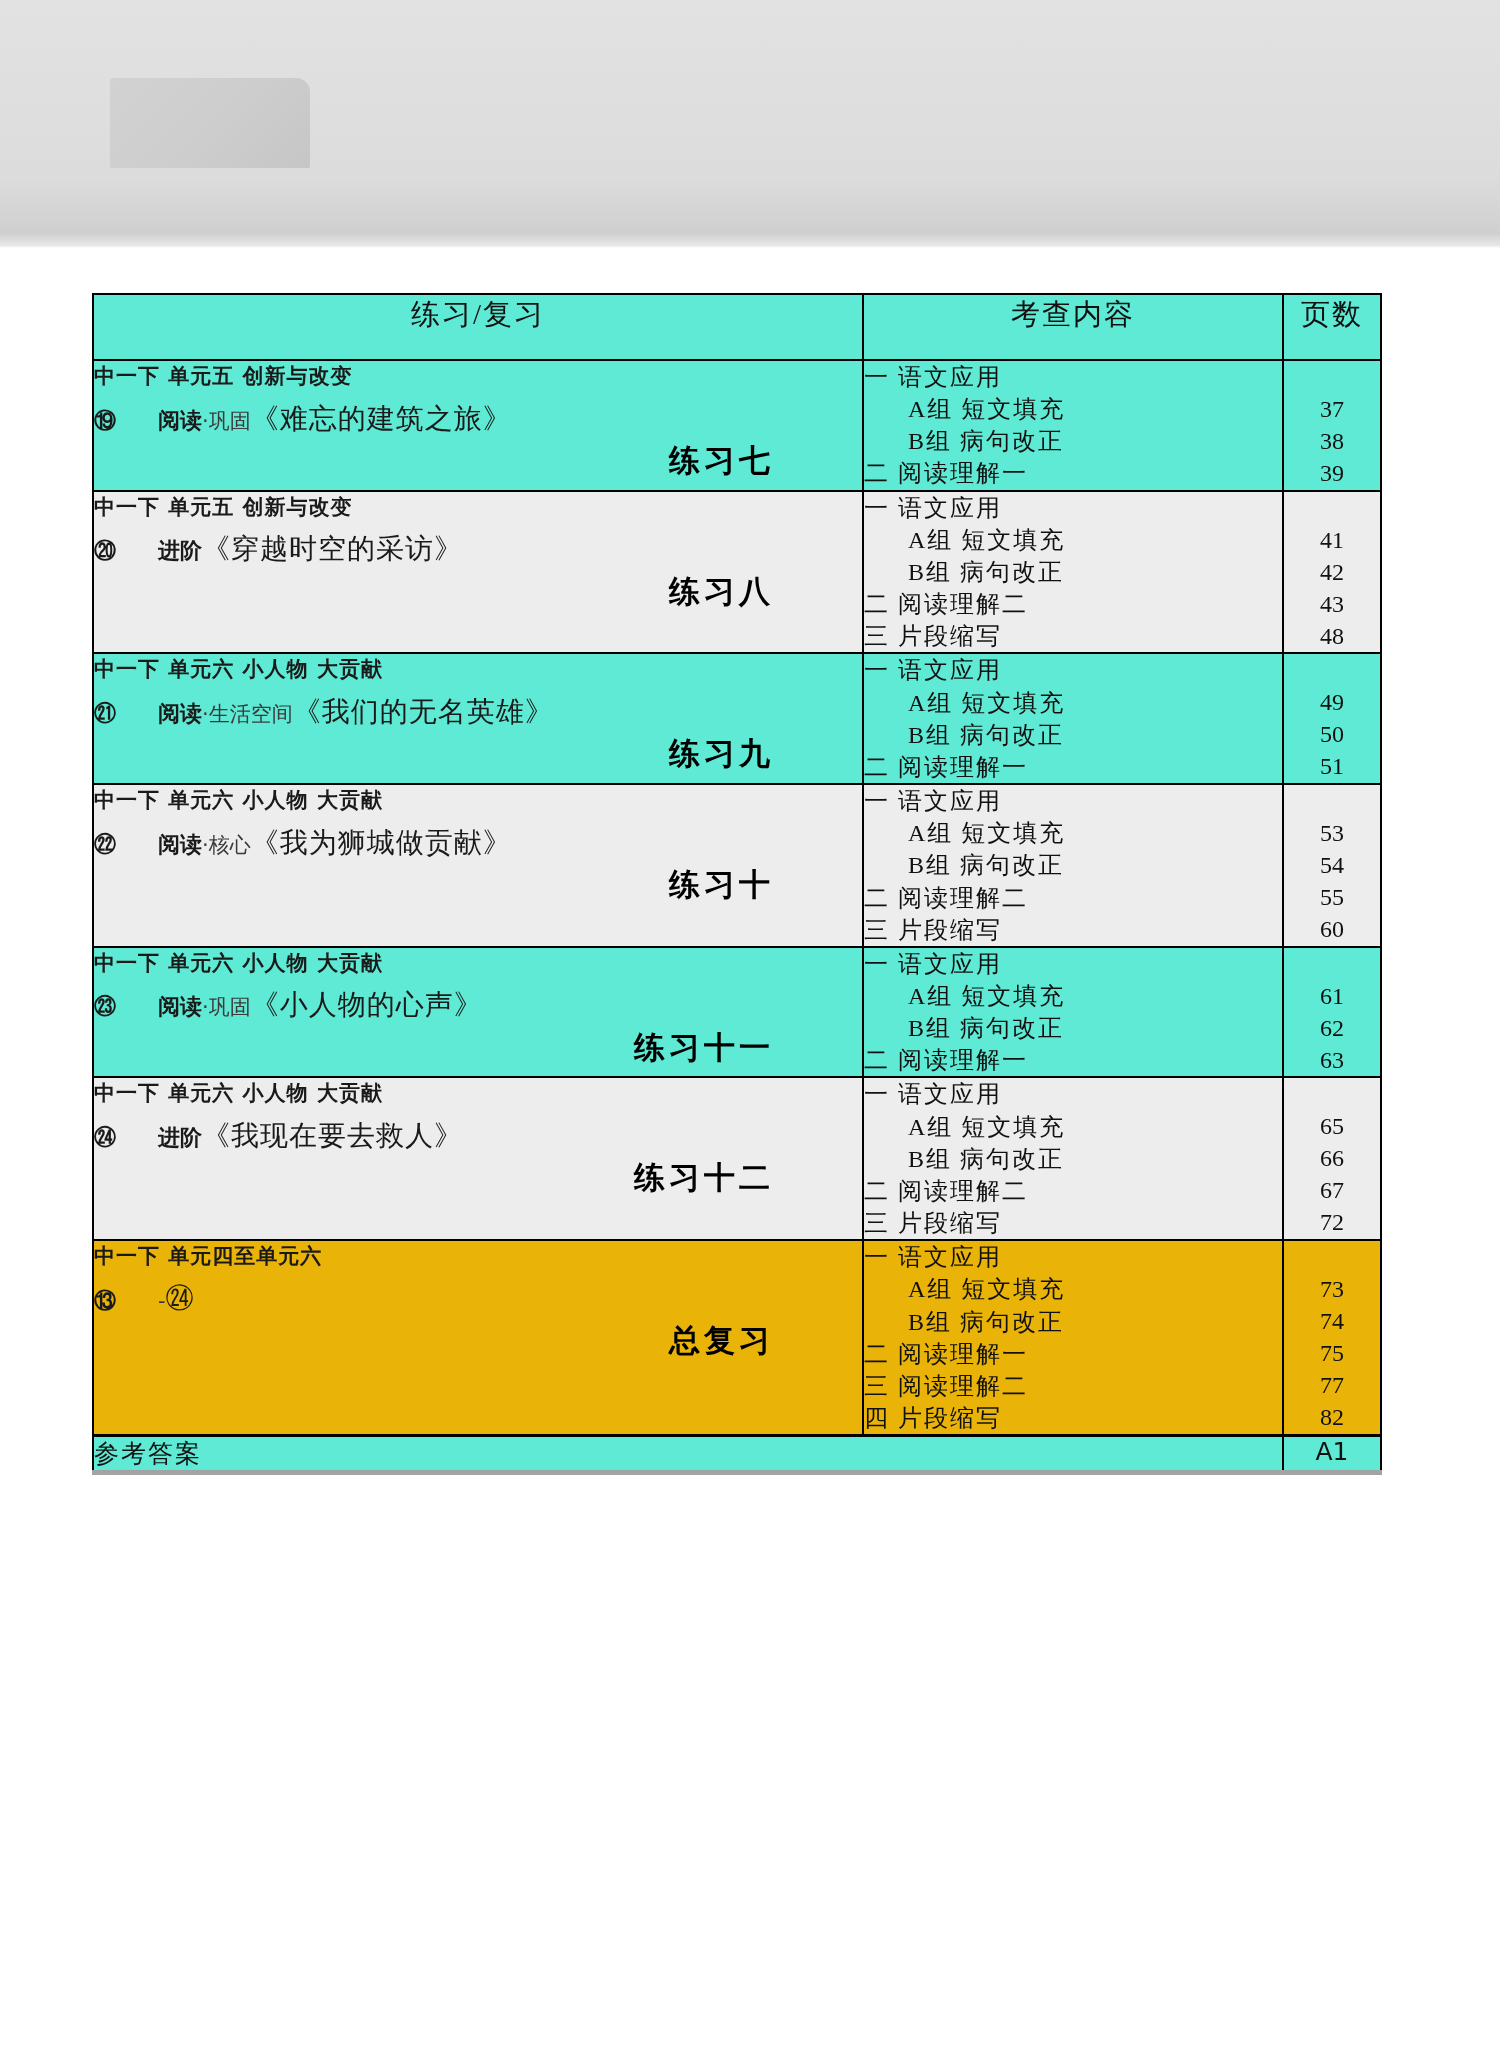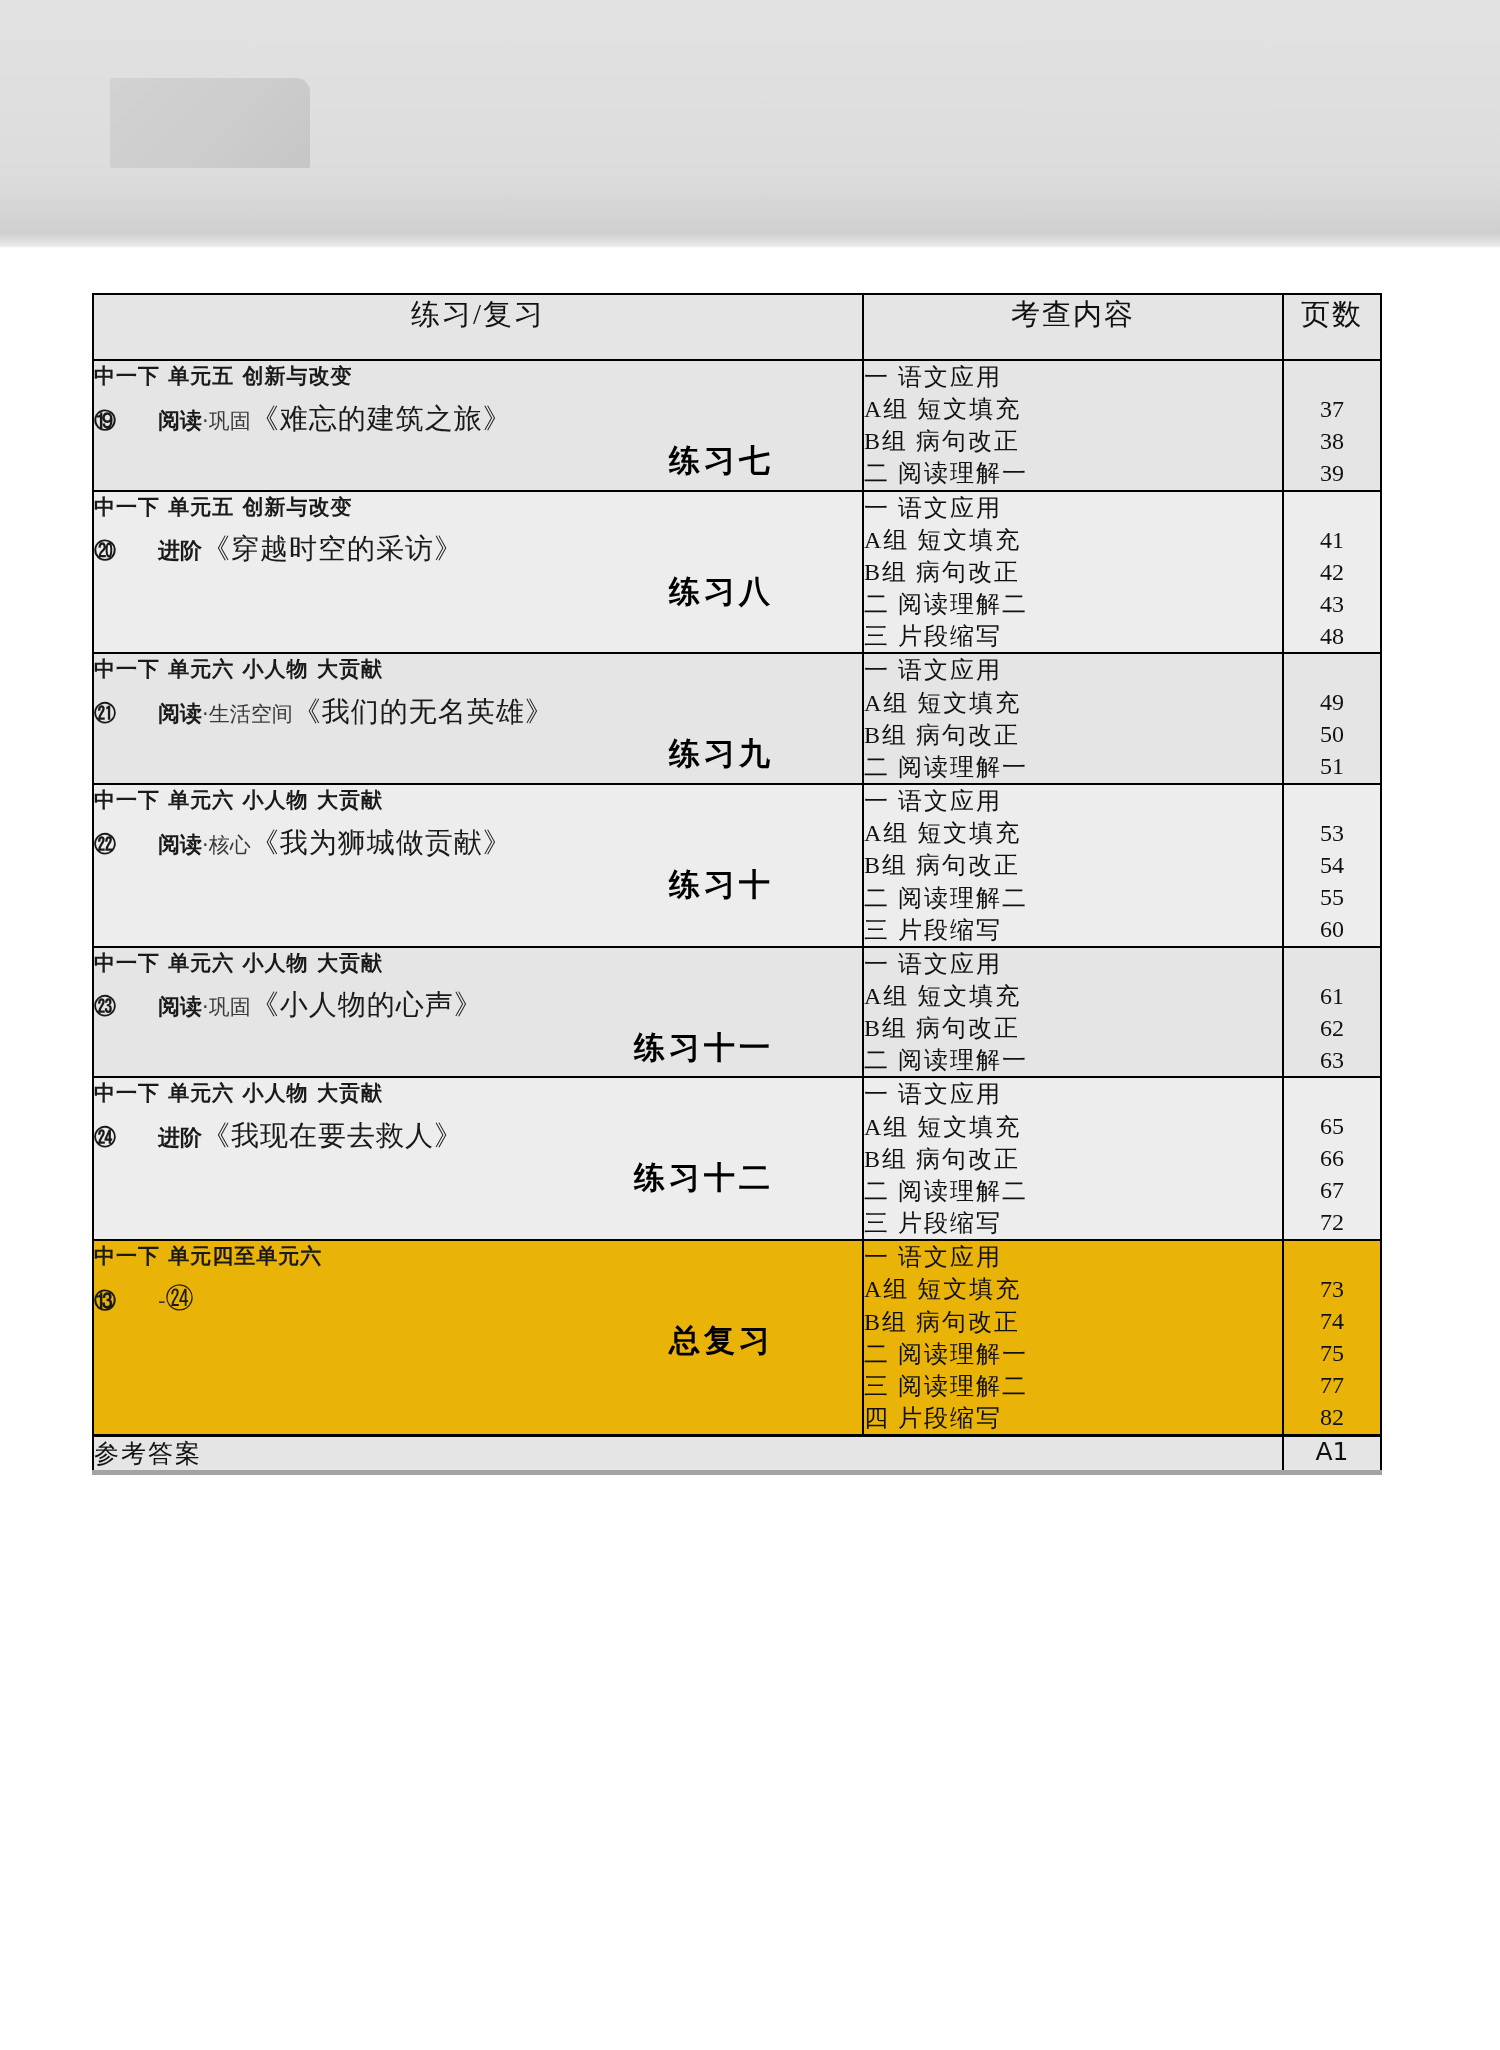--- a/index.html
+++ b/index.html
@@ -57,21 +57,21 @@
     table-layout: fixed;
   }
   .toc-table col.c1 { width: 770px; }
   .toc-table col.c2 { width: 420px; }
   .toc-table col.c3 { width: 98px; }
 
   .toc-table td, .toc-table th {
     border: 2px solid #000000;
     padding: 0;
     vertical-align: top;
-    background: #e5e5e5;
+    background: #5eead4;
   }
 
   
   thead th {
     background: #c9c9c9;
     height: 64px;
     text-align: center;
     vertical-align: middle;
     font-weight: normal;
     font-size: 29px;
@@ -135,21 +135,21 @@
 
   
   .mid-cell { padding: 14px 0 16px 30px; }
   .mid-line {
     font-size: 24px;
     line-height: 1.34;
     color: #111;
     letter-spacing: 2px;
     white-space: nowrap;
   }
-  .mid-line.ind { }
+  .mid-line.ind { padding-left: 44px; }
 
   
   .page-cell { padding: 14px 0 16px 0; text-align: center; }
   .page-line {
     font-size: 24px;
     line-height: 1.34;
     color: #111;
     height: 32px;
     font-family: "Liberation Serif", serif;
   }

